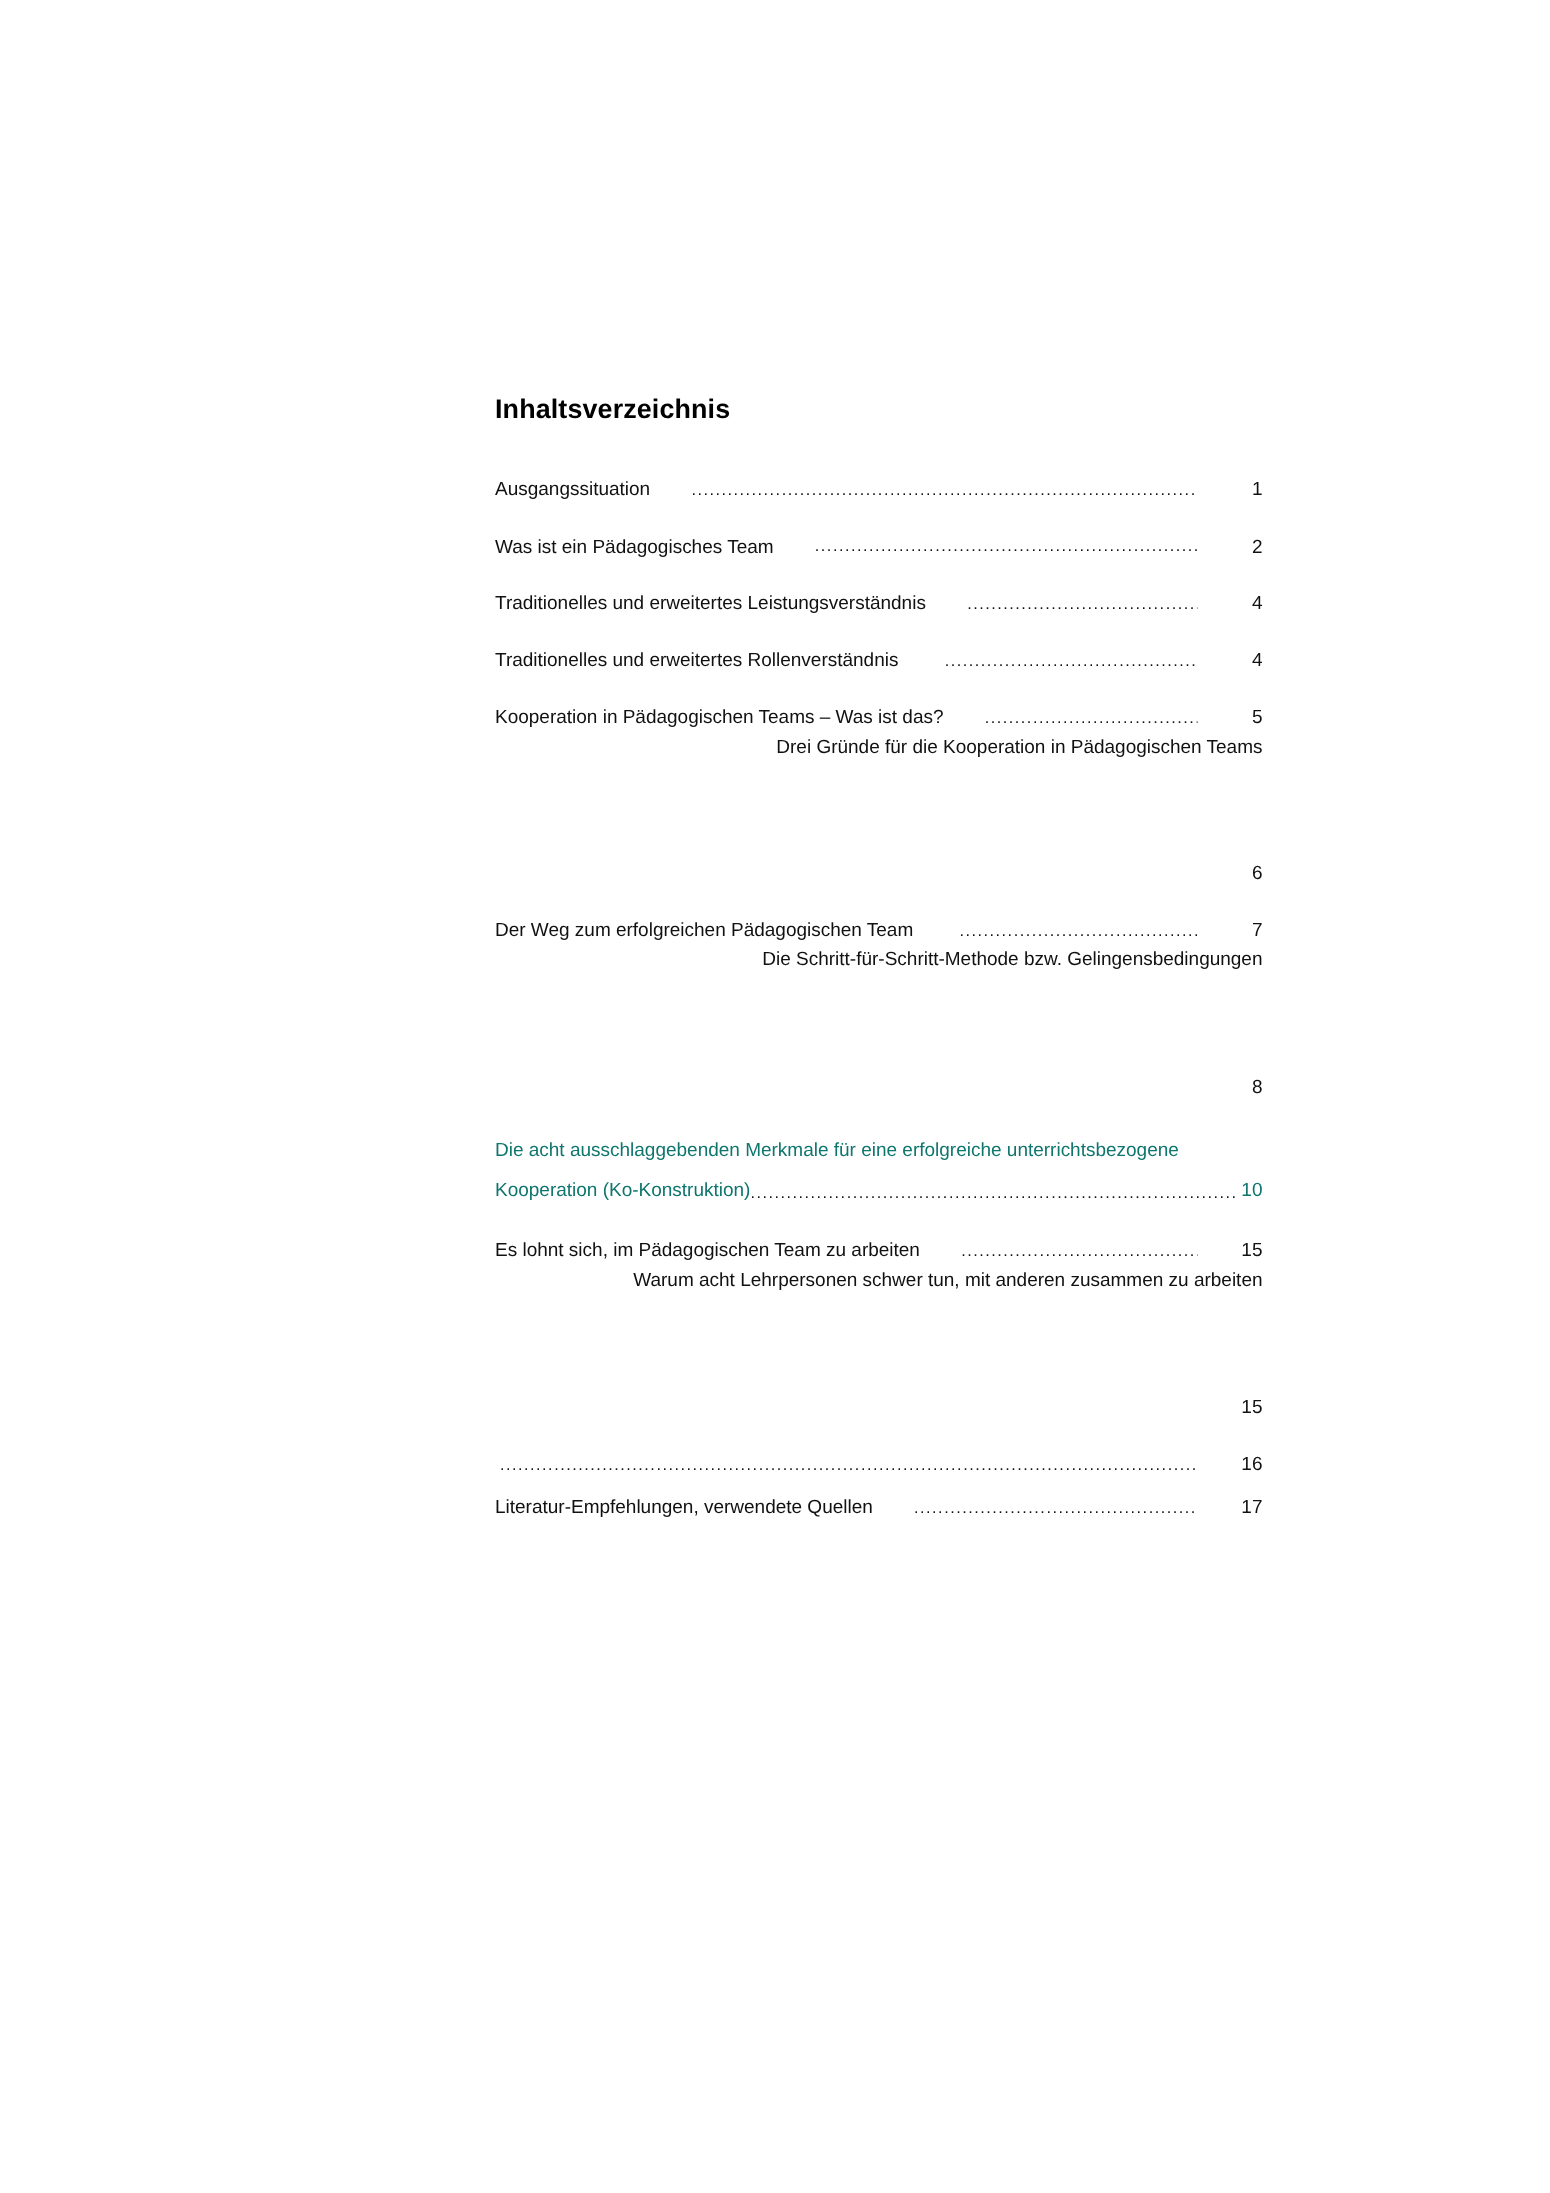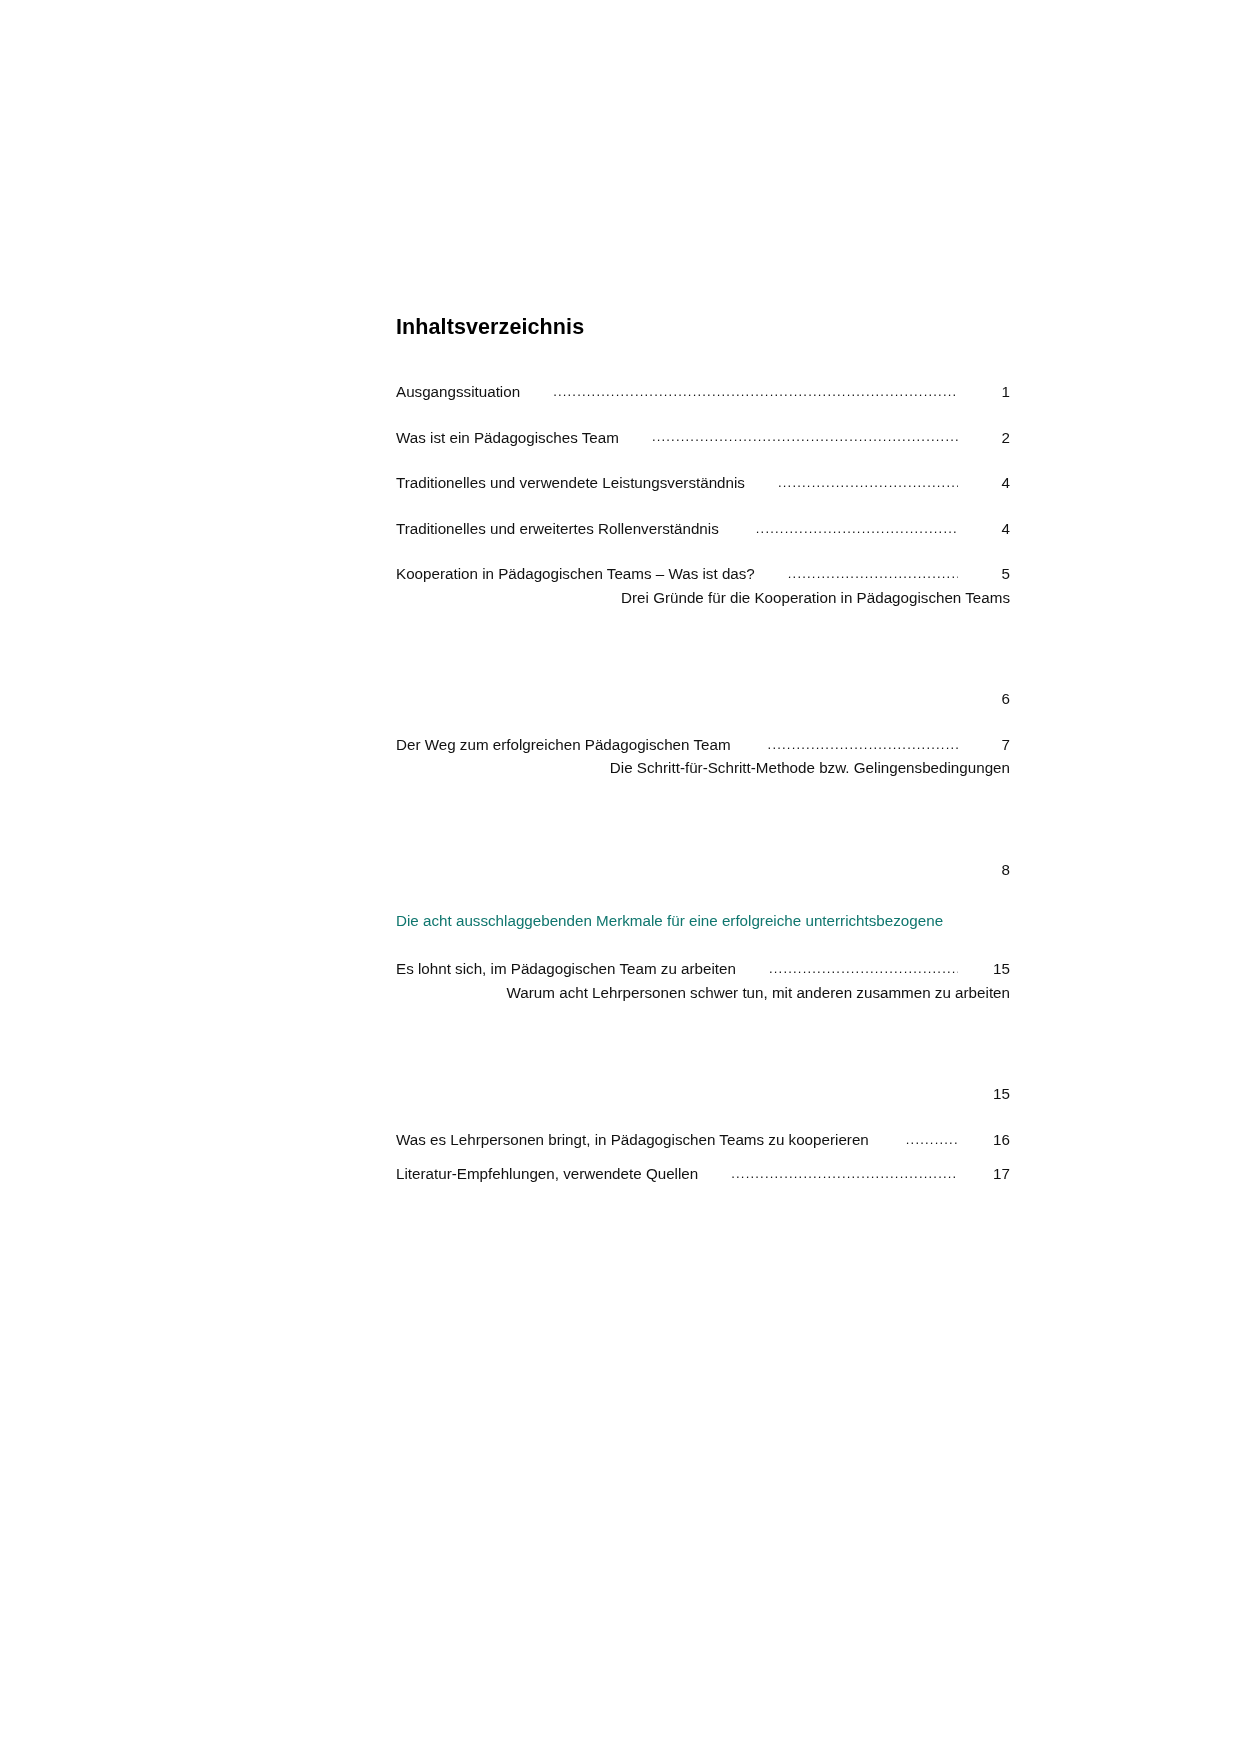--- a/index.html
+++ b/index.html
@@ -120,21 +120,21 @@
         <span class="toc-page">1</span>
       </li>
 
       <li class="toc-entry">
         <span class="toc-label">Was ist ein Pädagogisches Team</span>
         <span class="toc-dots"></span>
         <span class="toc-page">2</span>
       </li>
 
       <li class="toc-entry">
-        <span class="toc-label">Traditionelles und verwendete Leistungsverständnis</span>
+        <span class="toc-label">Traditionelles und erweitertes Leistungsverständnis</span>
         <span class="toc-dots"></span>
         <span class="toc-page">4</span>
       </li>
 
       <li class="toc-entry">
         <span class="toc-label">Traditionelles und erweitertes Rollenverständnis</span>
         <span class="toc-dots gap-left"></span>
         <span class="toc-page">4</span>
       </li>
 
@@ -157,36 +157,40 @@
       </li>
 
       <li class="toc-entry sub">
         <span class="toc-label">Die Schritt-für-Schritt-Methode bzw. Gelingensbedingungen</span>
         <span class="toc-dots gap-left"></span>
         <span class="toc-page">8</span>
       </li>
 
       <li class="toc-entry-wrap">
         <span class="line1">Die acht ausschlaggebenden Merkmale für eine erfolgreiche unterrichtsbezogene</span>
+        <span class="line2">
+          <span class="toc-label">Kooperation (Ko-Konstruktion)</span>
+          <span class="toc-dots"></span>
+          <span class="toc-page">10</span>
+        </span>
       </li>
 
       <li class="toc-entry tight">
         <span class="toc-label">Es lohnt sich, im Pädagogischen Team zu arbeiten</span>
         <span class="toc-dots"></span>
         <span class="toc-page">15</span>
       </li>
 
       <li class="toc-entry sub">
         <span class="toc-label">Warum acht Lehrpersonen schwer tun, mit anderen zusammen zu arbeiten</span>
         <span class="toc-dots"></span>
         <span class="toc-page">15</span>
       </li>
 
       <li class="toc-entry tight">
-        <span class="toc-label">Was es Lehrpersonen bringt, in Pädagogischen Teams zu kooperieren</span>
         <span class="toc-dots gap-left"></span>
         <span class="toc-page">16</span>
       </li>
 
       <li class="toc-entry">
         <span class="toc-label">Literatur-Empfehlungen, verwendete Quellen</span>
         <span class="toc-dots"></span>
         <span class="toc-page">17</span>
       </li>
 

